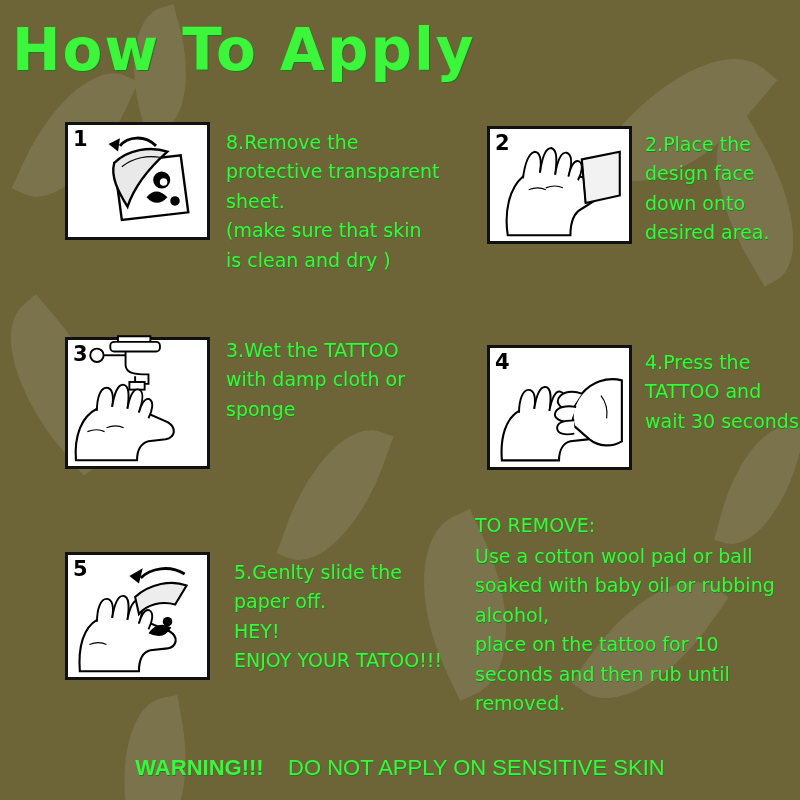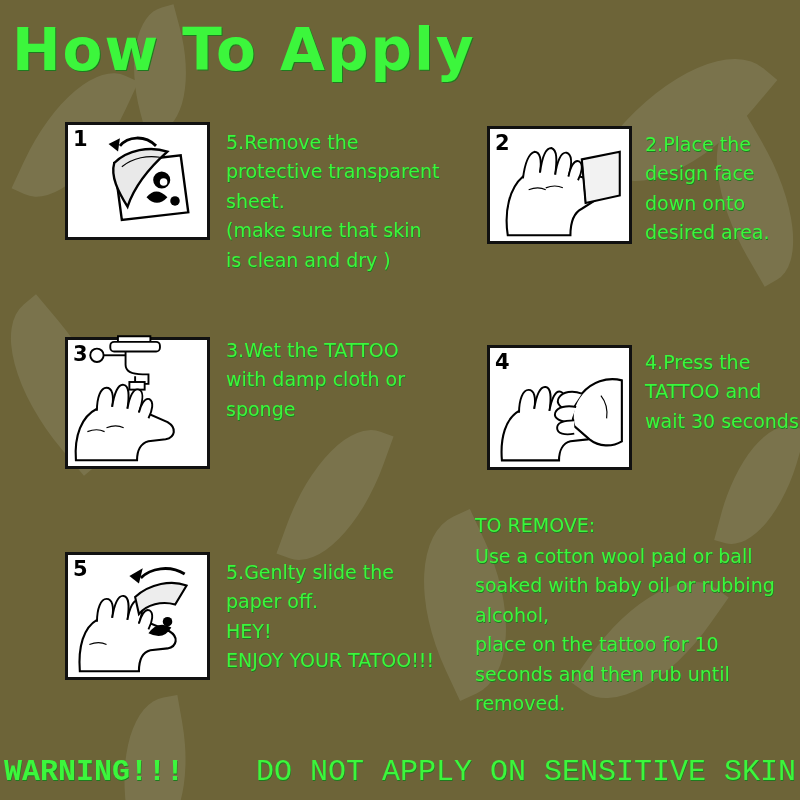--- a/index.html
+++ b/index.html
@@ -93,22 +93,22 @@
     white-space: pre-line;
     text-shadow: 0.5px 0.5px 0 #1f7a1f;
   }
 
   .warning {
     position: absolute;
     left: 0;
     width: 100%;
     text-align: center;
     color: #3cf63c;
-    font-family: Liberation Mono, monospace;
-    font-size: 30px;
+    font-family: Liberation Sans, sans-serif;
+    font-size: 22px;
     text-shadow: 0.5px 0.5px 0 #1f7a1f;
   }
   .warning .w-strong { font-weight: bold; }
 </style>
 </head>
 <body>
 
 <div class="bg-texture">
   <div class="leaf" style="left:40px;  top:60px;  width:70px;  height:150px; transform:rotate(25deg);"></div>
   <div class="leaf" style="left:130px; top:10px;  width:60px;  height:120px; transform:rotate(-15deg);"></div>
@@ -138,21 +138,21 @@
         <path d="M82,76 q10,-12 22,0 q-11,12 -22,0 z" fill="#000"></path>
         <circle cx="112" cy="80" r="5" fill="#000"></circle>
 
         <path d="M48,40 C62,26 86,22 104,28 C86,44 70,62 62,86 C52,70 44,54 48,40 Z" fill="#e9e9e9" stroke="#000" stroke-width="2.5"></path>
         <path d="M56,44 C68,34 84,32 96,34" fill="none" stroke="#000" stroke-width="1.2"></path>
 
         <path d="M92,22 C80,10 62,12 54,22" fill="none" stroke="#000" stroke-width="3"></path>
         <polygon points="54,14 52,28 42,20" fill="#000"></polygon>
       </svg>
     </div>
-    <div class="text" style="left:226px; top:128px; width:250px;">5.Remove the
+    <div class="text" style="left:226px; top:128px; width:250px;">8.Remove the
 protective transparent
 sheet.
 (make sure that skin
   is clean and dry )</div>
   </div>
 
   <div class="step">
     <div class="imgbox" style="left:487px; top:126px; width:145px; height:118px;">
       <div class="num">2</div>
       <svg viewBox="0 0 145 118">
@@ -245,21 +245,21 @@
 
         <path d="M84,82 q10,-14 24,-6 q-8,14 -24,6 z" fill="#000"></path>
         <circle cx="104" cy="70" r="5" fill="#000"></circle>
 
         <path d="M70,44 C86,30 108,26 124,32 L112,52 C98,48 82,52 74,62 Z" fill="#ededed" stroke="#000" stroke-width="2.2"></path>
 
         <path d="M122,20 C106,10 86,14 76,24" fill="none" stroke="#000" stroke-width="3"></path>
         <polygon points="78,14 74,30 64,22" fill="#000"></polygon>
       </svg>
     </div>
-    <div class="text" style="left:226px; top:558px; width:260px;">5.Genlty slide the
+    <div class="text" style="left:234px; top:558px; width:260px;">5.Genlty slide the
    paper off.
 HEY!
 ENJOY YOUR TATOO!!!</div>
   </div>
 
   <div class="remove-block" style="left:475px; top:511px; width:330px;">TO REMOVE:</div>
   <div class="remove-block" style="left:475px; top:542px; width:330px;">Use a cotton wool pad or ball
 soaked with baby oil or rubbing
 alcohol,
 place on the tattoo for 10

